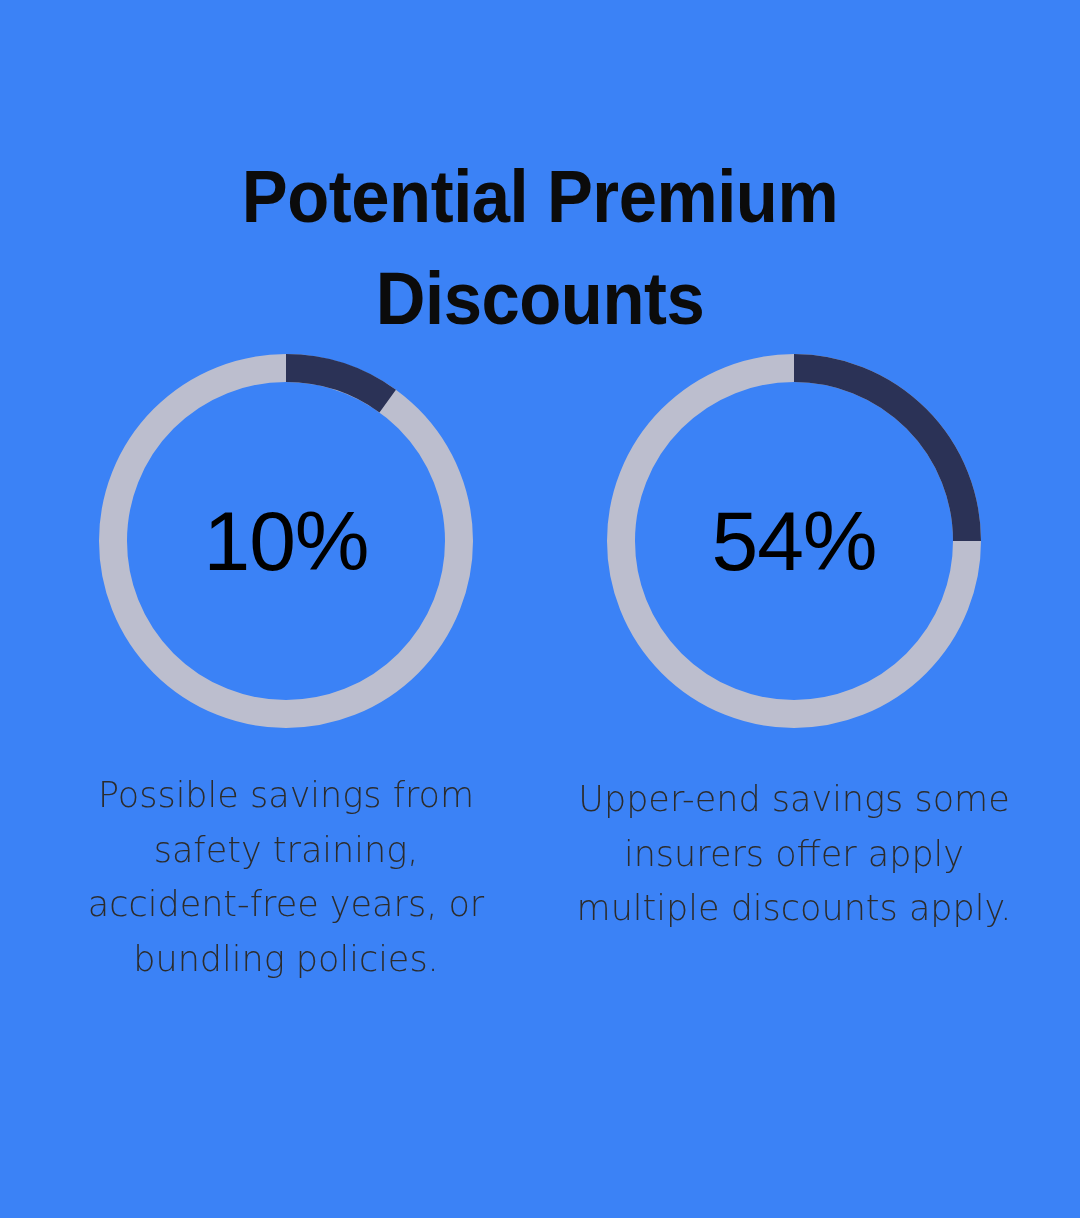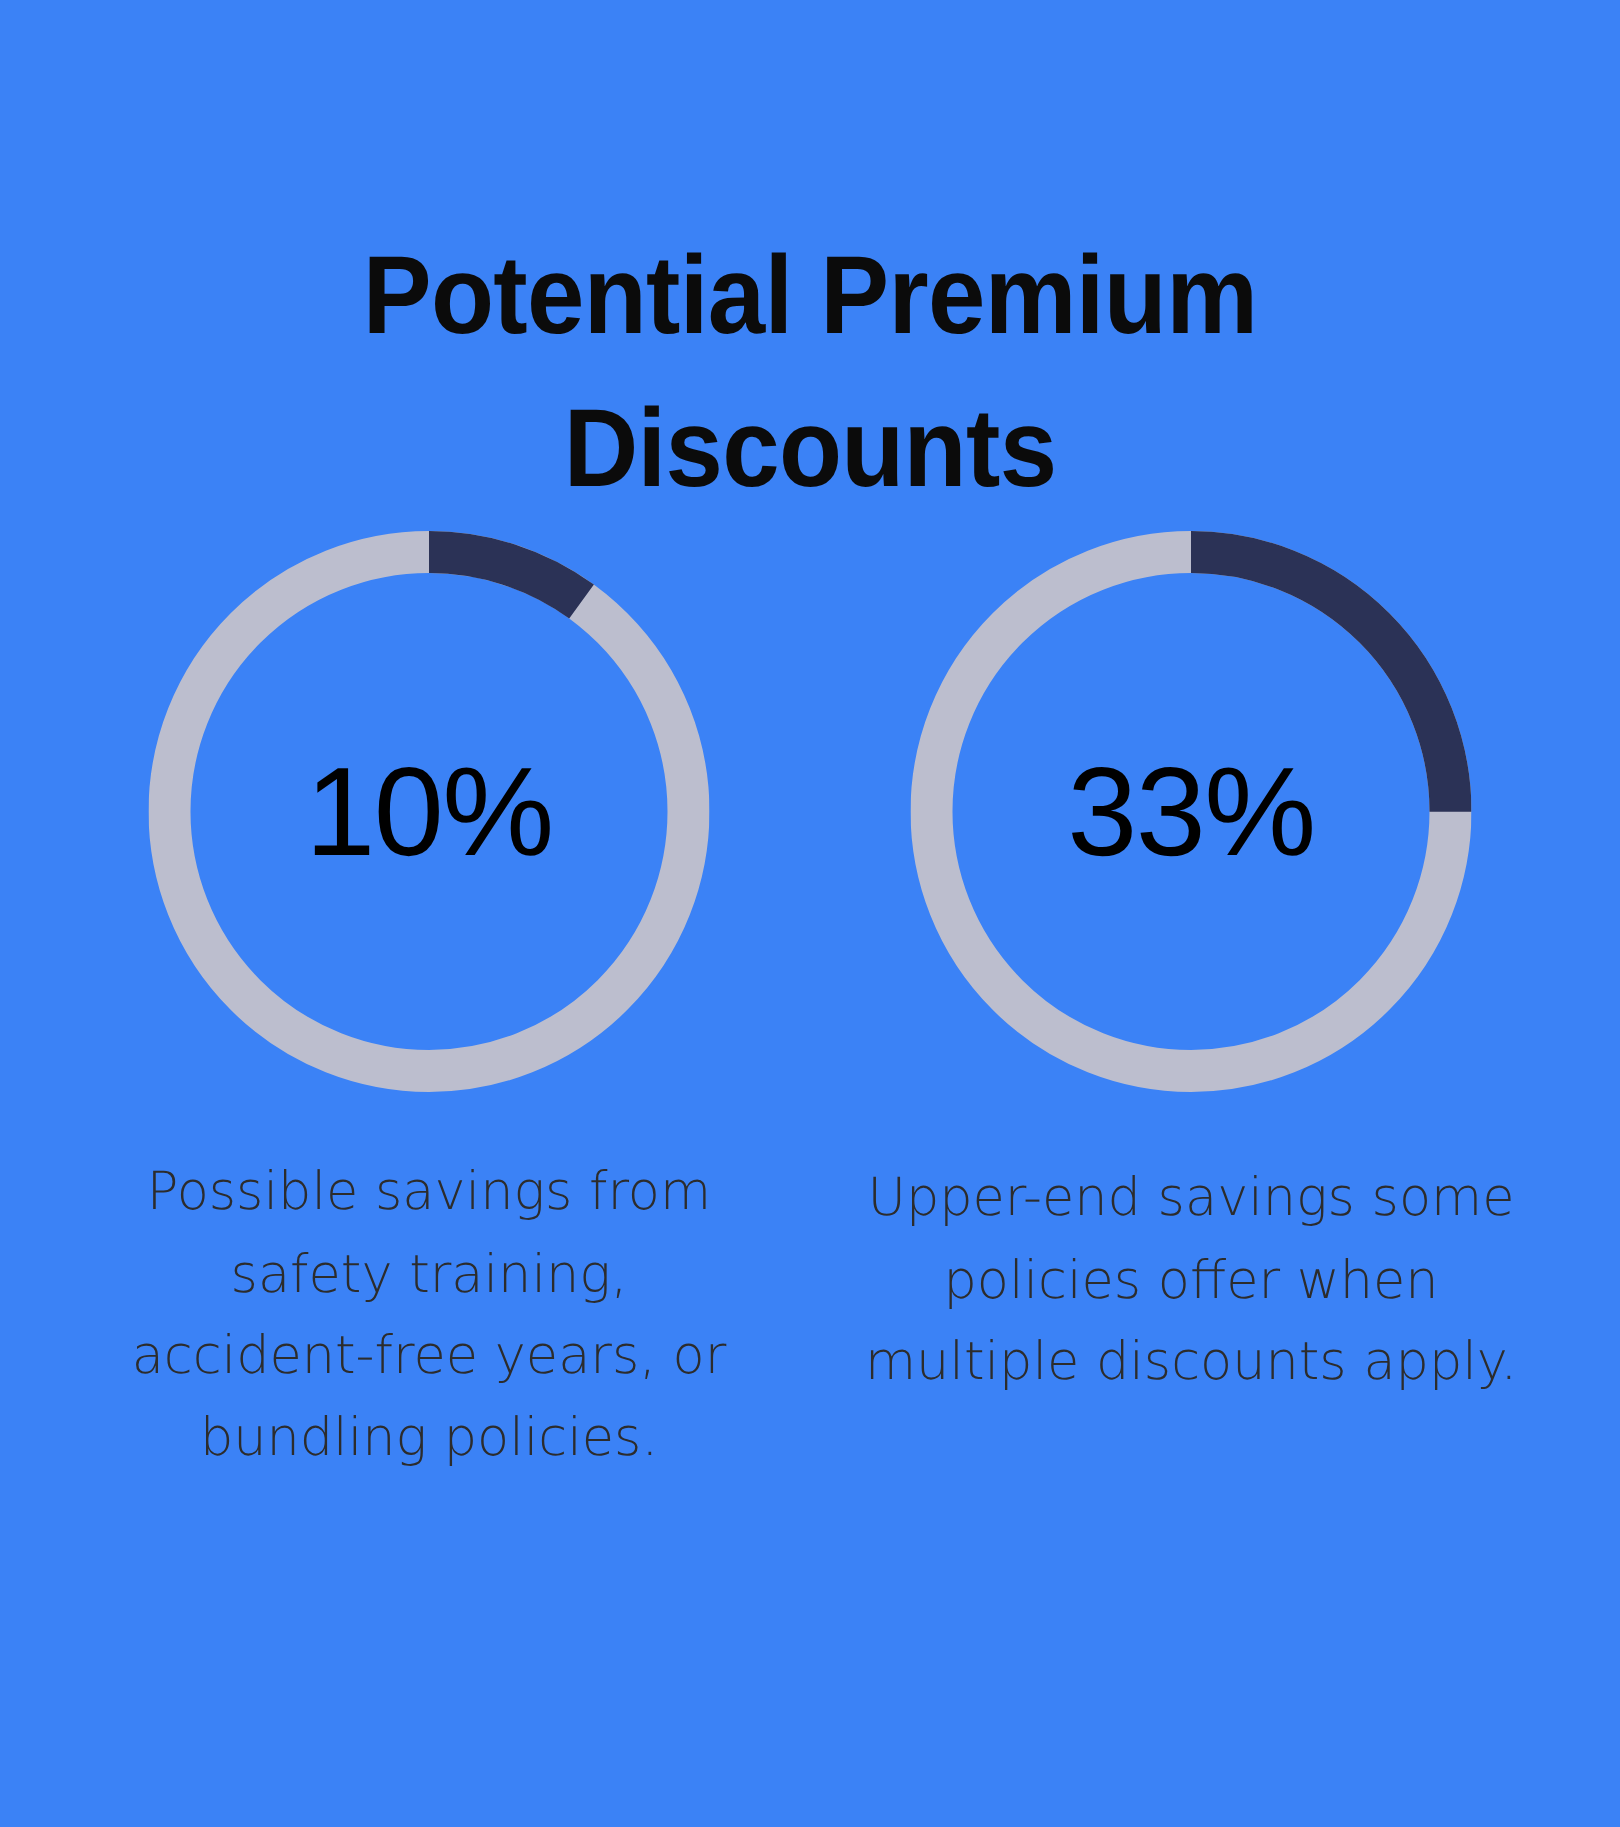--- a/index.html
+++ b/index.html
@@ -131,21 +131,21 @@
       </div>
       <p class="caption">Possible savings from safety training, accident-free years, or bundling policies.</p>
     </div>
 
     <div class="chart-col right">
       <div class="donut-wrap">
         <svg class="donut-svg" viewBox="0 0 374 374">
           <circle id="track2" cx="187" cy="187" r="173" fill="none" stroke="#bcbece" stroke-width="28"></circle>
           <circle id="fill2" cx="187" cy="187" r="173" fill="none" stroke="#2b3256" stroke-width="28" transform="rotate(-90 187 187)" stroke-dasharray="271.7477645355171 1086.9910581420684"></circle>
         </svg>
-        <div class="donut-value">33%</div>
+        <div class="donut-value">54%</div>
       </div>
-      <p class="caption">Upper-end savings some policies offer when multiple discounts apply.</p>
+      <p class="caption">Upper-end savings some insurers offer apply multiple discounts apply.</p>
     </div>
 
   </div>
 
 
 </div>
 
 </body></html>

